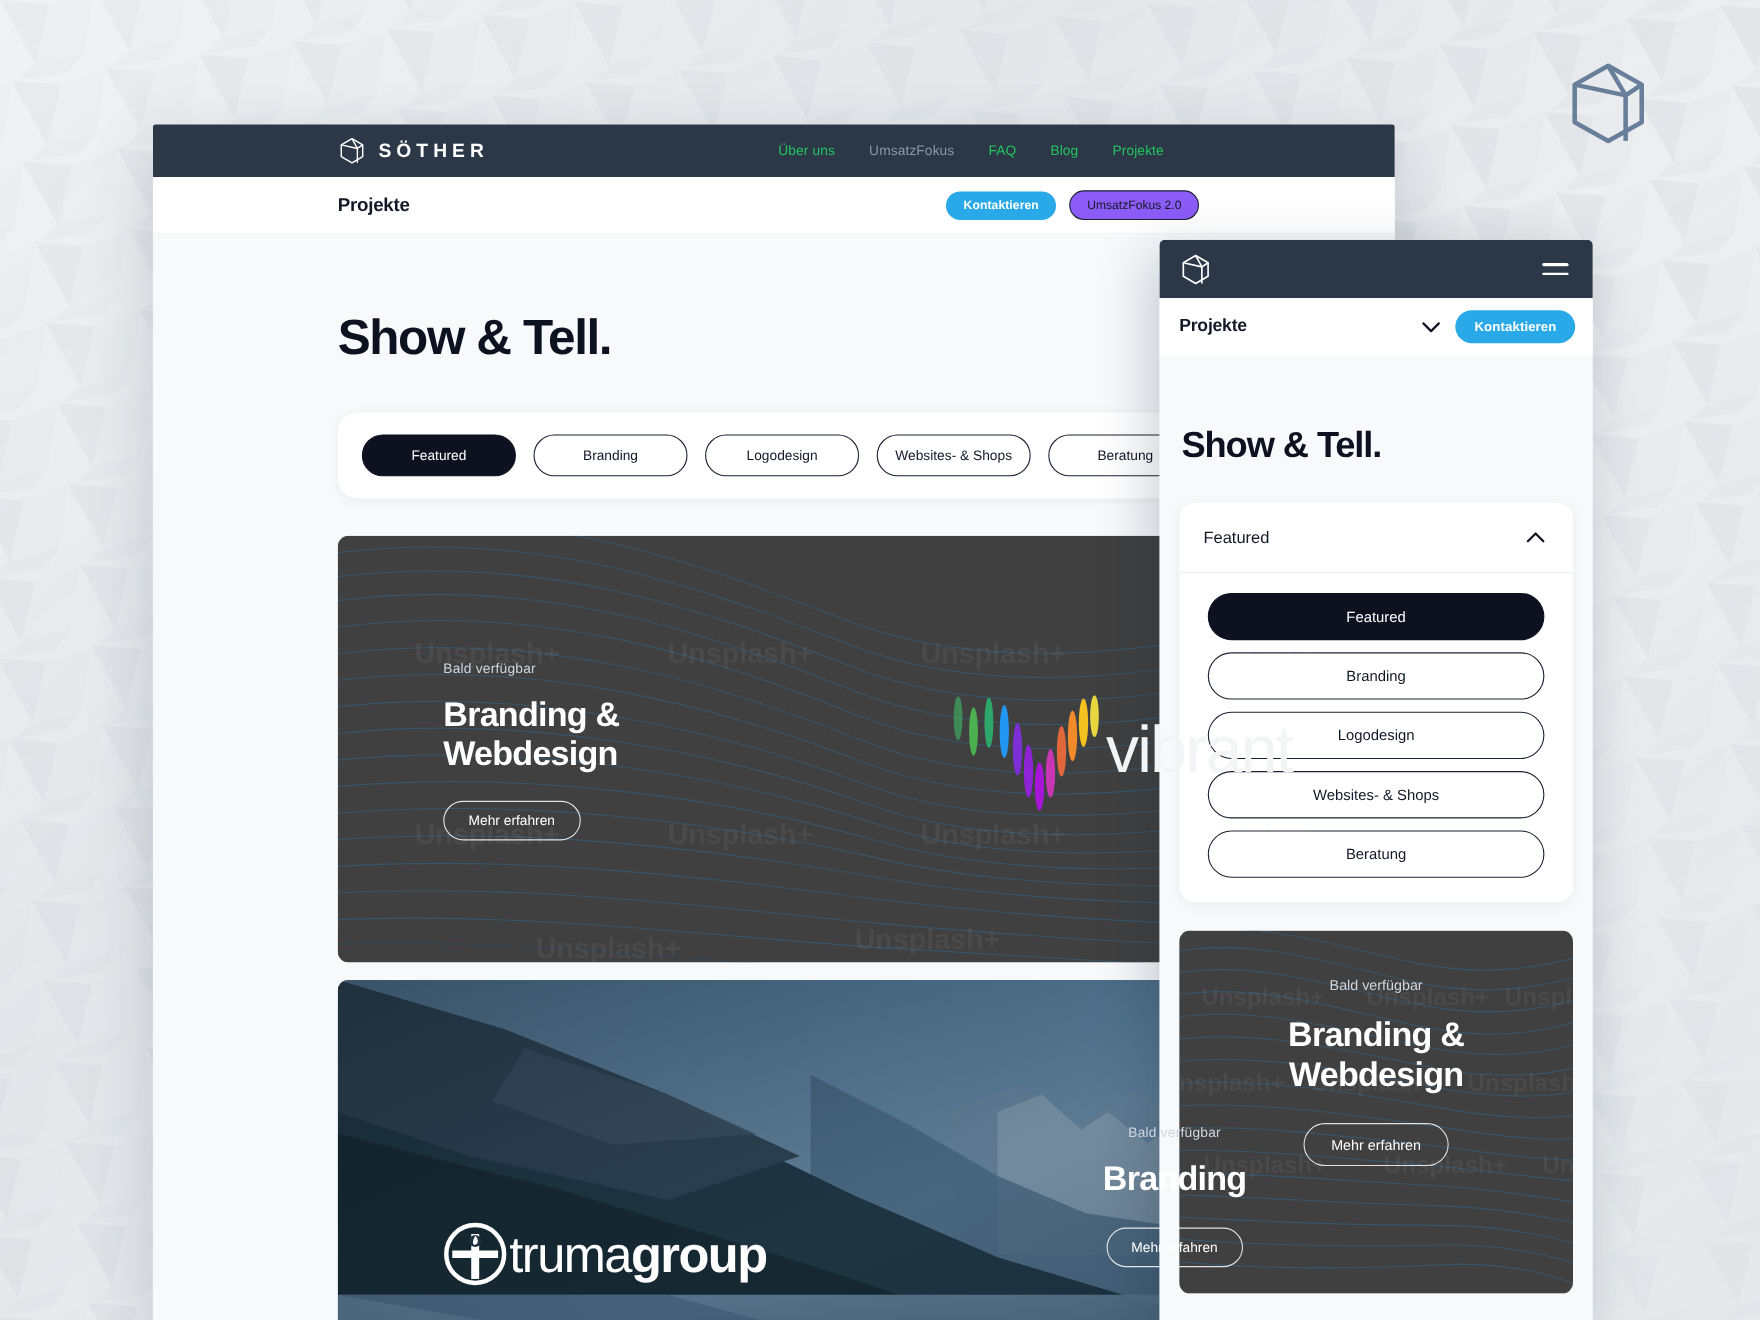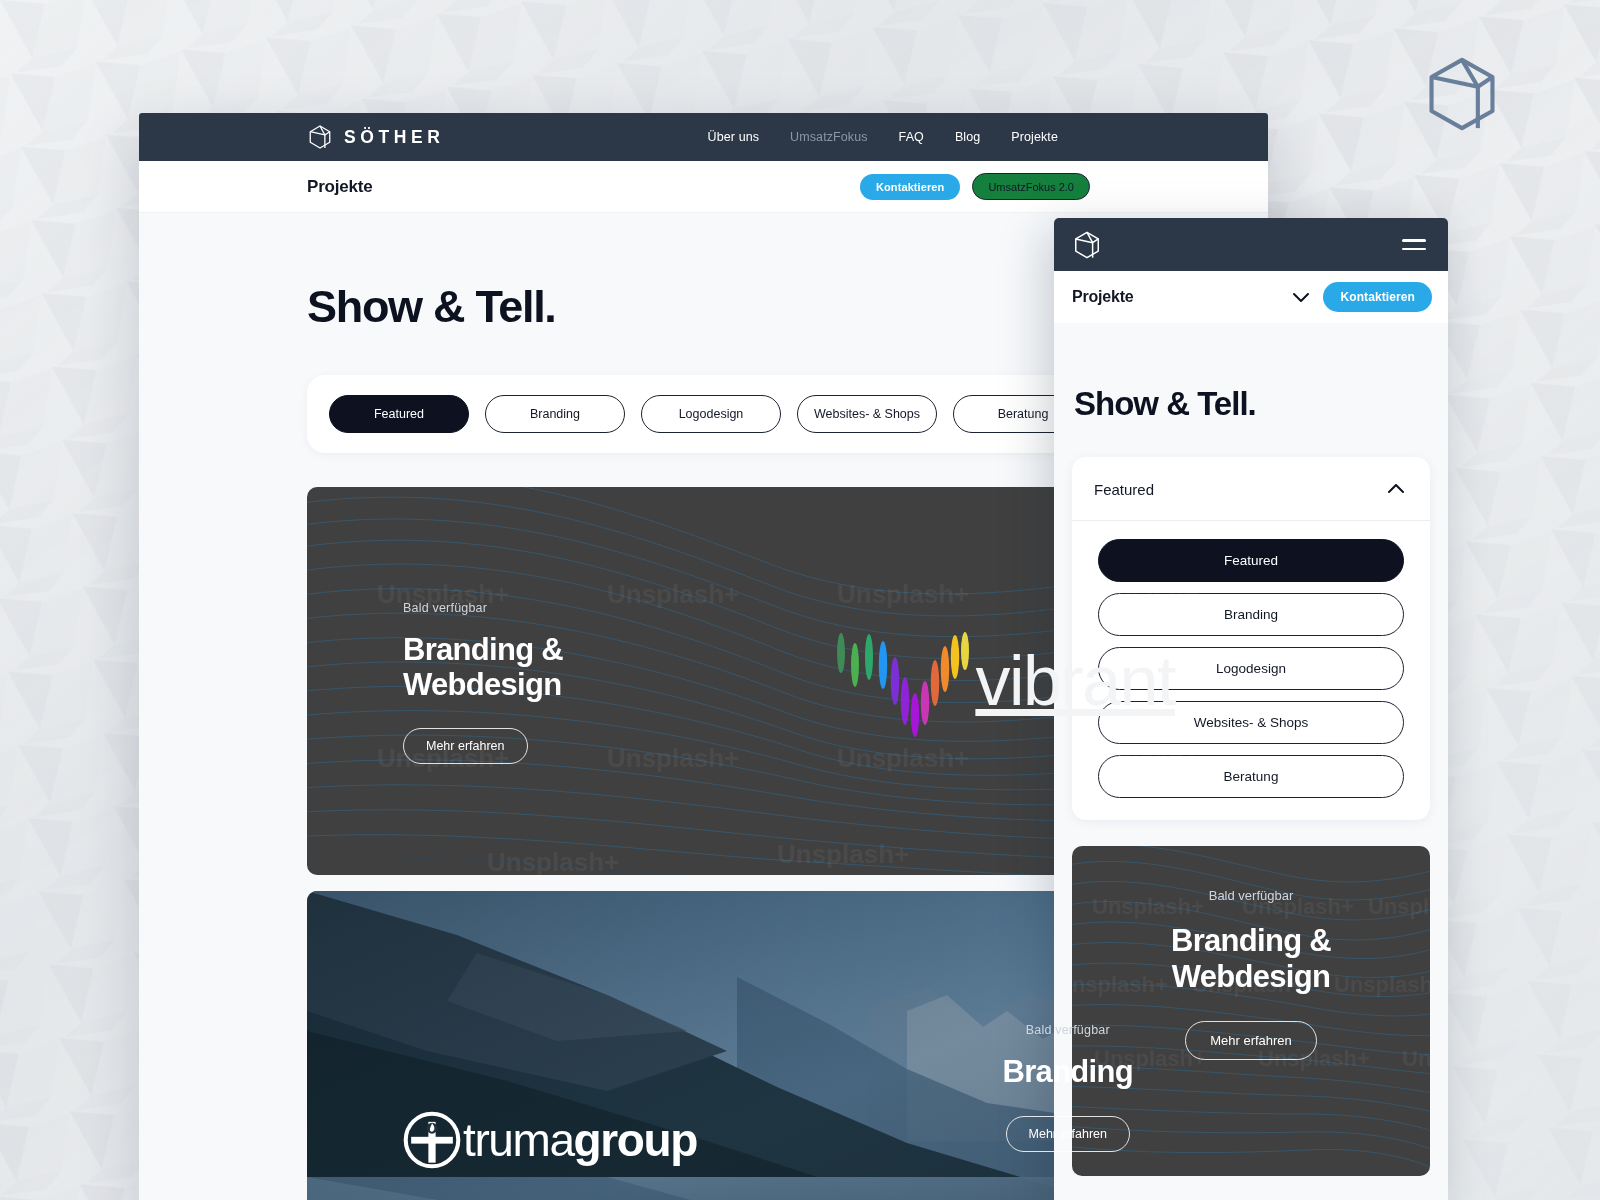--- a/index.html
+++ b/index.html
@@ -38,40 +38,40 @@
     display: flex; align-items: center;
     padding: 0 36px 0 168px;
   }
   .brand { display: flex; align-items: center; gap: 11px; }
   .brand .wordmark {
     color: #fff; font-size: 17.5px; font-weight: 600;
     letter-spacing: 4.6px;
   }
   .navlinks { margin-left: auto; display: flex; align-items: center; gap: 31px; margin-right: 174px; }
   .navlinks a {
-    color: #ffffff; font-size: 12.5px; text-decoration: none; letter-spacing: .1px;
+    color: #22c55e; font-size: 12.5px; text-decoration: none; letter-spacing: .1px;
   }
   .navlinks a.dim { color: #8d96a5; }
 
   .subbar {
     height: 52px; background: #ffffff;
     display: flex; align-items: center;
     padding: 0 36px 0 168px;
     border-bottom: 1px solid #f0f2f5;
   }
   .subbar .page-title { font-size: 17px; font-weight: 600; color: #121826; letter-spacing: -.2px; }
   .subbar .actions { margin-left: auto; display: flex; align-items: center; gap: 12px; margin-right: 142px; }
   .pill-primary {
     background: #29a9e8; color: #fff; border: none;
     font-family: inherit; font-size: 11px; font-weight: 600;
     padding: 7px 16px; border-radius: 999px; cursor: pointer;
     letter-spacing: .1px;
   }
   .pill-outline {
-    background: #15803d; color: #121826; border: 1.4px solid #1b2231;
+    background: #8b5cf6; color: #121826; border: 1.4px solid #1b2231;
     font-family: inherit; font-size: 11px; font-weight: 500;
     padding: 6.5px 15px; border-radius: 999px; cursor: pointer;
   }
 
   .page-body { padding: 0 0 0 168px; background: #f7f9fb; height: 990px; }
   .hero-title {
     font-size: 45px; font-weight: 700; color: #0d1220;
     letter-spacing: -1.3px; padding-top: 68px;
   }
 
@@ -113,21 +113,21 @@
     padding: 10px 22px; border-radius: 999px; cursor: pointer;
   }
 
   
   .wave-bg { position: absolute; inset: 0; background: #404040; }
   .vibrant-logo {
     position: absolute; right: 42px; top: 50%; transform: translateY(-50%);
     display: flex; align-items: center; gap: 6px; z-index: 3;
   }
   .vibrant-word {
-    color: #f3f4f6; font-size: 70px; font-weight: 400; letter-spacing: -1.5px; text-decoration: underline;
+    color: #f3f4f6; font-size: 60px; font-weight: 400; letter-spacing: -1.5px;
   }
 
   
   .landscape { position: absolute; inset: 0; overflow: hidden; background: #223347; }
   .truma-logo {
     position: absolute; left: 96px; bottom: 110px; z-index: 4;
     display: flex; align-items: center; gap: 2px;
   }
   .truma-word { font-size: 46px; color: #fff; letter-spacing: -1.4px; }
   .truma-word b { font-weight: 400; }

